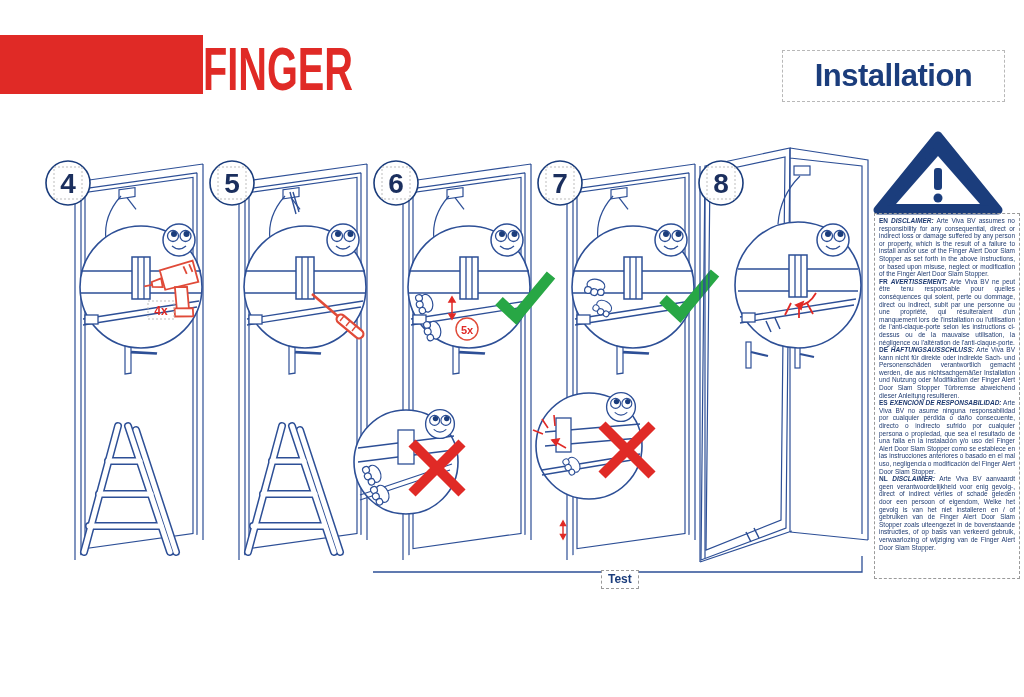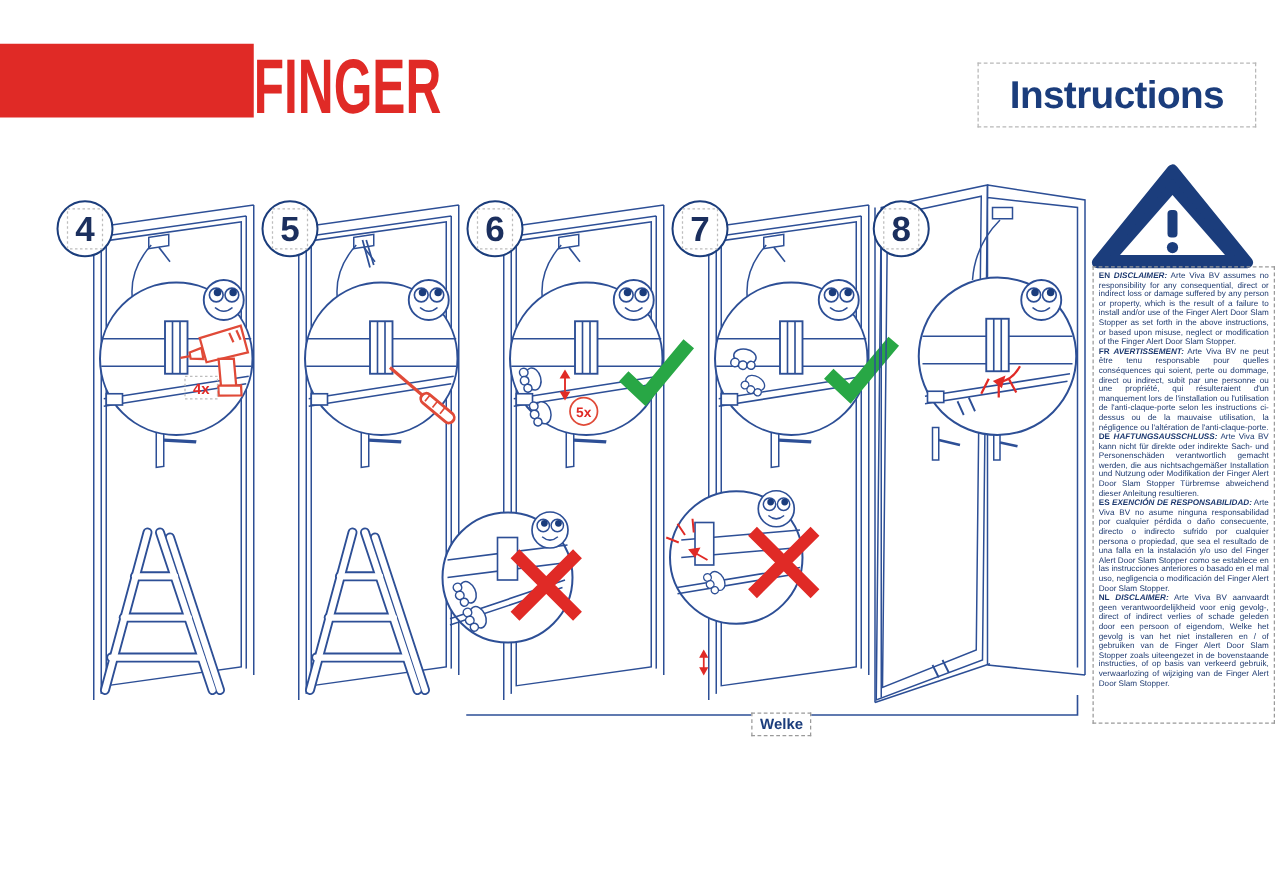--- a/index.html
+++ b/index.html
@@ -26,21 +26,21 @@
 </style>
 </head>
 <body>
 
 <div class="abs" id="logo-bar" style="background:#e02a26;"></div>
 <svg class="abs" id="logo-text" width="165" height="72">
   <text x="0" y="60" font-size="62" font-weight="bold" fill="#e02a26" textLength="150" lengthAdjust="spacingAndGlyphs">FINGER</text>
 </svg>
 
 <div class="abs" id="title-box">
-  <span style="color:#1b3d7c">Instructions</span>
+  <span style="color:#1b3d7c">Installation</span>
 </div>
 
 <svg class="abs" width="1024" height="697" style="left:0;top:0">
   <defs>
 
     <g id="door" stroke="#2d4f96" stroke-width="1.2" fill="none">
       <g transform="skewY(-8)">
         <path d="M0,22 L0,400 M6,28 L6,396 M0,22 L128,22 M6,30 L122,30 M128,22 L128,398 M122,30 L122,392"></path>
         <path d="M10,34 L118,34 L118,390 L10,390 Z"></path>
         <rect x="50" y="185" width="6" height="36" fill="#fff"></rect>
@@ -238,21 +238,21 @@
   <g transform="translate(872,130)">
     <path d="M66,6 L126,80 L6,80 Z" fill="#1b3d7c" stroke="#1b3d7c" stroke-width="9" stroke-linejoin="round"></path>
     <path d="M66,26 L108,74 L24,74 Z" fill="#ffffff"></path>
     <rect x="62" y="38" width="8" height="22" rx="3" fill="#1b3d7c"></rect>
     <circle cx="66" cy="68" r="4.5" fill="#1b3d7c"></circle>
   </g>
 
   <path d="M373,572 L862,572 L862,556" stroke="#2d4f96" stroke-width="1.3" fill="none"></path>
 </svg>
 
-<div class="abs" id="test-label">Welke</div>
+<div class="abs" id="test-label">Test</div>
 
 <div class="abs" id="disclaimer">
   <p class="dsec"><span class="dlang">EN</span> <span class="dhead">DISCLAIMER:</span> <span>Arte Viva BV assumes no responsibility for any consequential, direct or indirect loss or damage suffered by any person or property, which is the result of a failure to install and/or use of the Finger Alert Door Slam Stopper as set forth in the above instructions, or based upon misuse, neglect or modification of the Finger Alert Door Slam Stopper.</span></p>
   <p class="dsec"><span class="dlang">FR</span> <span class="dhead">AVERTISSEMENT:</span> <span>Arte Viva BV ne peut être tenu responsable pour quelles conséquences qui soient, perte ou dommage, direct ou indirect, subit par une personne ou une propriété, qui résulteraient d'un manquement lors de l'installation ou l'utilisation de l'anti-claque-porte selon les instructions ci-dessus ou de la mauvaise utilisation, la négligence ou l'altération de l'anti-claque-porte.</span></p>
   <p class="dsec"><span class="dlang">DE</span> <span class="dhead">HAFTUNGSAUSSCHLUSS:</span> <span>Arte Viva BV kann nicht für direkte oder indirekte Sach- und Personenschäden verantwortlich gemacht werden, die aus nichtsachgemäßer Installation und Nutzung oder Modifikation der Finger Alert Door Slam Stopper Türbremse abweichend dieser Anleitung resultieren.</span></p>
   <p class="dsec"><span class="dlang">ES</span> <span class="dhead">EXENCIÓN DE RESPONSABILIDAD:</span> <span>Arte Viva BV no asume ninguna responsabilidad por cualquier pérdida o daño consecuente, directo o indirecto sufrido por cualquier persona o propiedad, que sea el resultado de una falla en la instalación y/o uso del Finger Alert Door Slam Stopper como se establece en las instrucciones anteriores o basado en el mal uso, negligencia o modificación del Finger Alert Door Slam Stopper.</span></p>
   <p class="dsec"><span class="dlang">NL</span> <span class="dhead">DISCLAIMER:</span> <span>Arte Viva BV aanvaardt geen verantwoordelijkheid voor enig gevolg-, direct of indirect verlies of schade geleden door een persoon of eigendom, Welke het gevolg is van het niet installeren en / of gebruiken van de Finger Alert Door Slam Stopper zoals uiteengezet in de bovenstaande instructies, of op basis van verkeerd gebruik, verwaarlozing of wijziging van de Finger Alert Door Slam Stopper.</span></p>
 </div>
 
 </body></html>

